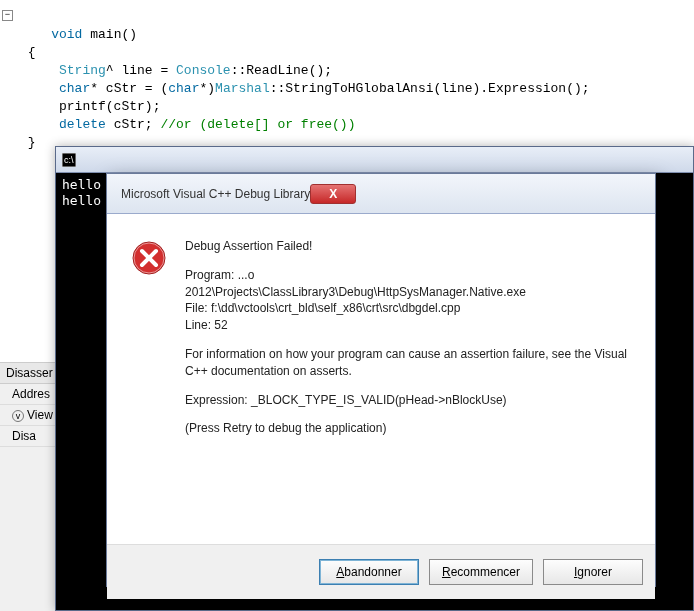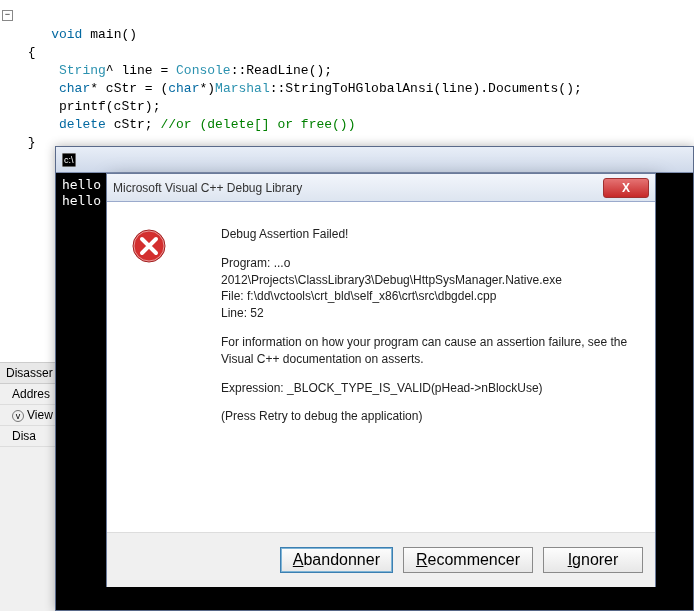--- a/index.html
+++ b/index.html
@@ -98,27 +98,26 @@
     top: 173px;
     width: 550px;
     height: 414px;
     background: #fff;
     border: 1px solid #6a7a9a;
     box-shadow: 4px 6px 18px rgba(0,0,0,0.35);
     font-family: 'Segoe UI', Tahoma, sans-serif;
     font-size: 12px;
   }
   .dialog-titlebar {
-    height: 28px;
+    height: 40px;
     background: linear-gradient(#f2f5fb, #dde5f0);
     border-bottom: 1px solid #9aaacc;
     display: flex;
     align-items: center;
-    justify-content: space-between;
-    padding: 0 0 0 6px;
+    padding: 0 0 0 14px;
   }
   .dialog-title { color: #333; }
   .dialog-close {
     width: 46px; height: 20px;
     background: linear-gradient(#e57373,#c62828);
     border: 1px solid #a03030;
     border-radius: 3px;
     margin-right: 6px;
     display:flex; align-items:center; justify-content:center;
     color:#fff; font-weight:bold;
@@ -128,57 +127,57 @@
     display: flex;
     height: 330px;
   }
   .dialog-icon {
     width: 36px; height: 36px;
     flex-shrink: 0;
     margin-right: 18px;
     margin-top: 2px;
   }
   .dialog-text { flex: 1; color: #222; line-height: 1.4; }
-  .dialog-text p { margin-bottom: 12px; margin-left: 36px; }
+  .dialog-text p { margin-bottom: 12px; }
   .dialog-text .tight { margin-bottom: 0; }
   .dialog-buttons {
     border-top: 1px solid #ddd;
     background: #f0f0f0;
     height: 55px;
     display: flex;
     align-items: center;
     justify-content: flex-end;
     padding: 0 12px;
     gap: 10px;
   }
   .dlg-btn {
     min-width: 100px;
     height: 26px;
     background: linear-gradient(#fdfdfd,#e7e7e7);
     border: 1px solid #8a8a8a;
     font-family: 'Segoe UI', Tahoma, sans-serif;
-    font-size: 16px;
+    font-size: 12px;
     padding: 0 12px;
     cursor: pointer;
   }
   .dlg-btn.focus {
     border: 1px solid #3c7fb1;
     box-shadow: 0 0 0 1px #7eb4d6 inset;
   }
   .underline-first::first-letter { text-decoration: underline; }
 </style>
 </head>
 <body>
 
 <div class="code-editor">
   <div class="code-line">
     <span class="gutter-minus">−</span><span class="kw">void</span><span class="txt"> main()</span></div>
   <div class="code-line"> <span class="txt">{</span></div>
   <div class="code-line">     <span class="typ">String</span><span class="txt">^ line = </span><span class="typ">Console</span><span class="txt">::ReadLine();</span></div>
-  <div class="code-line">     <span class="kw">char</span><span class="txt">* cStr = (</span><span class="kw">char</span><span class="txt">*)</span><span class="typ">Marshal</span><span class="txt">::StringToHGlobalAnsi(line).Documents();</span></div>
+  <div class="code-line">     <span class="kw">char</span><span class="txt">* cStr = (</span><span class="kw">char</span><span class="txt">*)</span><span class="typ">Marshal</span><span class="txt">::StringToHGlobalAnsi(line).Expression();</span></div>
   <div class="code-line">     <span class="txt">printf(cStr);</span></div>
   <div class="code-line">     <span class="kw">delete</span><span class="txt"> cStr; </span><span class="com">//or (delete[] or free())</span></div>
   <div class="code-line"> <span class="txt">}</span></div>
 </div>
 
 <div class="panel-left">
   <div class="hdr">Disasser</div>
   <div class="row">Addres</div>
   <div class="row"><span class="icon-circle">v</span><span>View</span></div>
   <div class="row">Disa</div>

